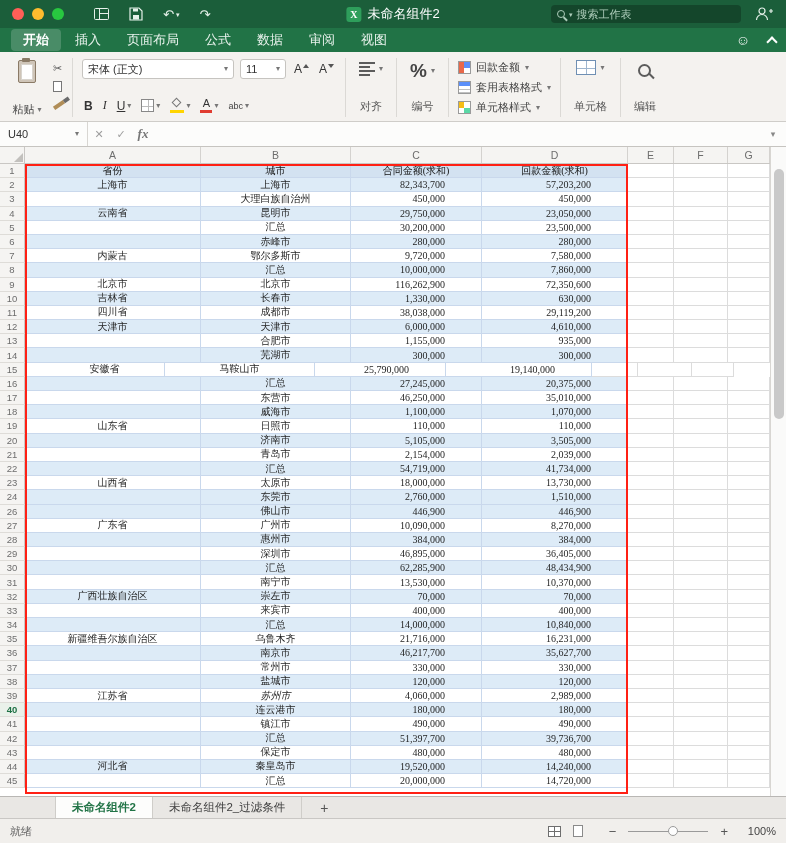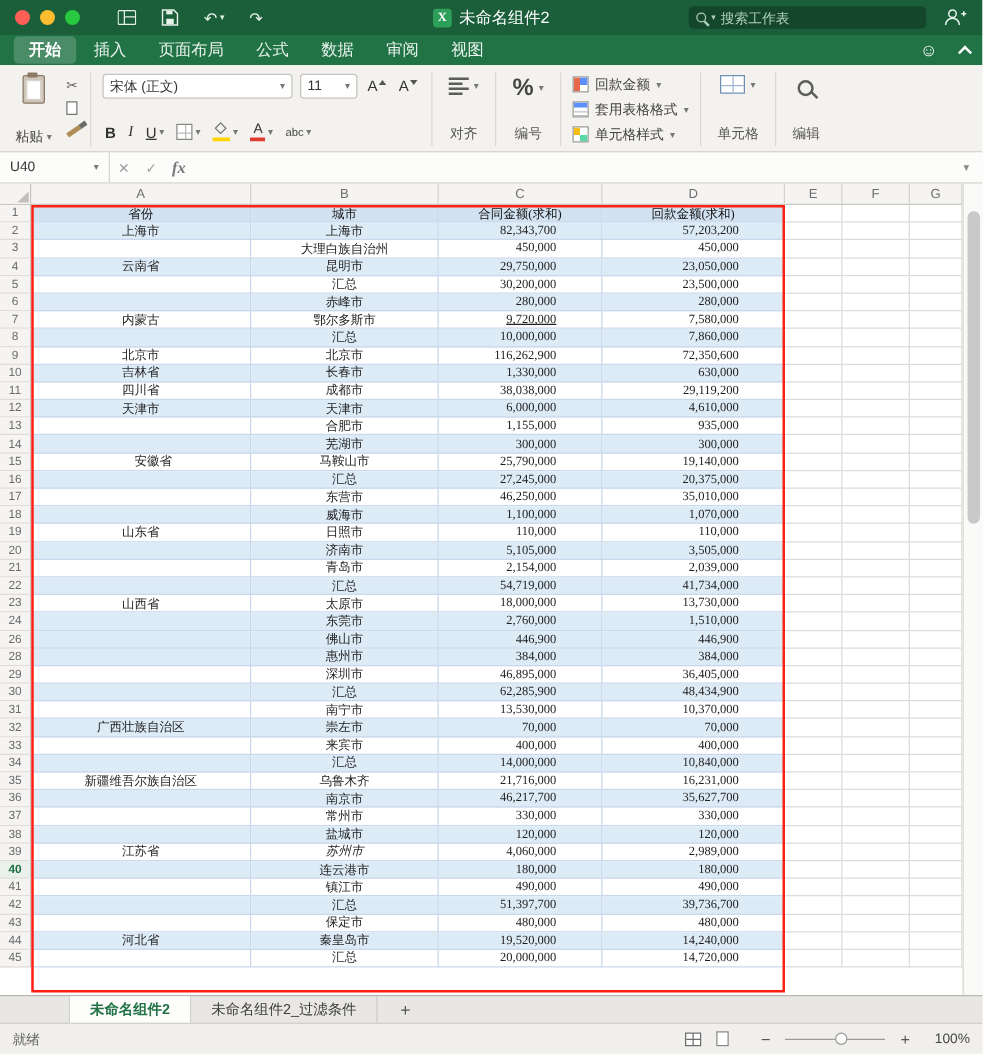--- a/index.html
+++ b/index.html
@@ -432,21 +432,21 @@
           <div class="tcell num" style="width: 131px;">280,000</div>
           <div class="tcell num" style="width: 146px;">280,000</div>
           <div class="ecell" style="width: 46px;"></div>
           <div class="ecell" style="width: 54px;"></div>
           <div class="ecell" style="width: 42px;"></div>
         </div>
         <div class="grow">
           <div class="rh">7</div>
           <div class="tcell" style="width: 176px;">内蒙古</div>
           <div class="tcell" style="width: 150px;">鄂尔多斯市</div>
-          <div class="tcell num" style="width: 131px; text-decoration: underline;">9,720,000</div>
+          <div class="tcell num" style="width: 131px;">9,720,000</div>
           <div class="tcell num" style="width: 146px;">7,580,000</div>
           <div class="ecell" style="width: 46px;"></div>
           <div class="ecell" style="width: 54px;"></div>
           <div class="ecell" style="width: 42px;"></div>
         </div>
         <div class="grow band">
           <div class="rh">8</div>
           <div class="tcell" style="width: 176px;"></div>
           <div class="tcell" style="width: 150px;">汇总</div>
           <div class="tcell num" style="width: 131px;">10,000,000</div>
@@ -510,21 +510,21 @@
           <div class="tcell" style="width: 176px;"></div>
           <div class="tcell" style="width: 150px;">芜湖市</div>
           <div class="tcell num" style="width: 131px;">300,000</div>
           <div class="tcell num" style="width: 146px;">300,000</div>
           <div class="ecell" style="width: 46px;"></div>
           <div class="ecell" style="width: 54px;"></div>
           <div class="ecell" style="width: 42px;"></div>
         </div>
         <div class="grow">
           <div class="rh">15</div>
-          <div class="tcell" style="width: 176px; padding-left: 20px;">安徽省</div>
+          <div class="tcell" style="width: 140px; padding-left: 20px;">安徽省</div>
           <div class="tcell" style="width: 150px;">马鞍山市</div>
           <div class="tcell num" style="width: 131px;">25,790,000</div>
           <div class="tcell num" style="width: 146px;">19,140,000</div>
           <div class="ecell" style="width: 46px;"></div>
           <div class="ecell" style="width: 54px;"></div>
           <div class="ecell" style="width: 42px;"></div>
         </div>
         <div class="grow band">
           <div class="rh">16</div>
           <div class="tcell" style="width: 176px;"></div>
@@ -614,20 +614,30 @@
           <div class="ecell" style="width: 46px;"></div>
           <div class="ecell" style="width: 54px;"></div>
           <div class="ecell" style="width: 42px;"></div>
         </div>
         <div class="grow band">
           <div class="rh">26</div>
           <div class="tcell" style="width: 176px;"></div>
           <div class="tcell" style="width: 150px;">佛山市</div>
           <div class="tcell num" style="width: 131px;">446,900</div>
           <div class="tcell num" style="width: 146px;">446,900</div>
+          <div class="ecell" style="width: 46px;"></div>
+          <div class="ecell" style="width: 54px;"></div>
+          <div class="ecell" style="width: 42px;"></div>
+        </div>
+        <div class="grow">
+          <div class="rh">27</div>
+          <div class="tcell" style="width: 176px;">广东省</div>
+          <div class="tcell" style="width: 150px;">广州市</div>
+          <div class="tcell num" style="width: 131px;">10,090,000</div>
+          <div class="tcell num" style="width: 146px;">8,270,000</div>
           <div class="ecell" style="width: 46px;"></div>
           <div class="ecell" style="width: 54px;"></div>
           <div class="ecell" style="width: 42px;"></div>
         </div>
         <div class="grow band">
           <div class="rh">28</div>
           <div class="tcell" style="width: 176px;"></div>
           <div class="tcell" style="width: 150px;">惠州市</div>
           <div class="tcell num" style="width: 131px;">384,000</div>
           <div class="tcell num" style="width: 146px;">384,000</div>

